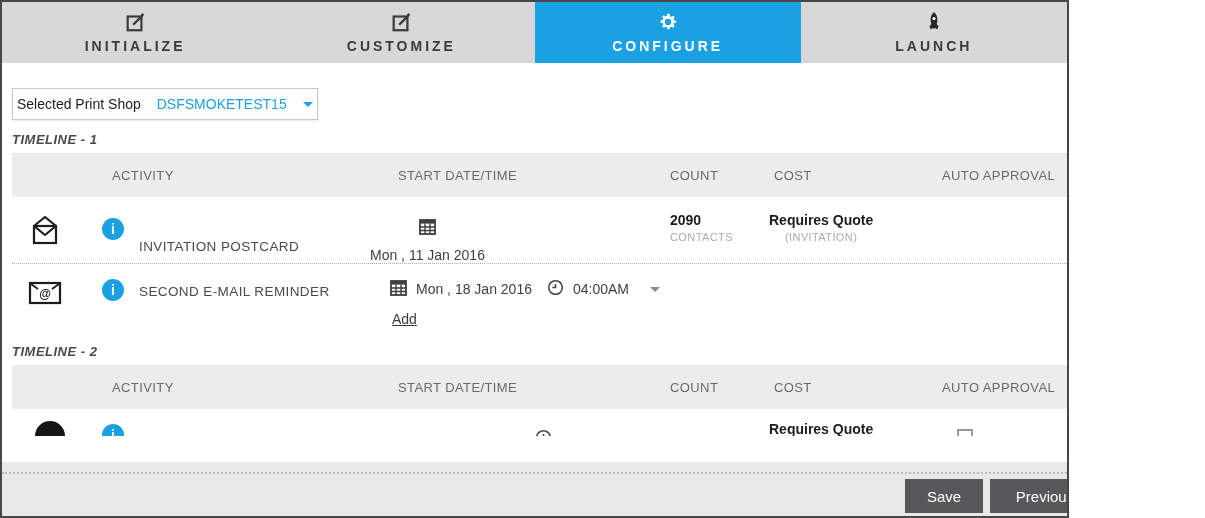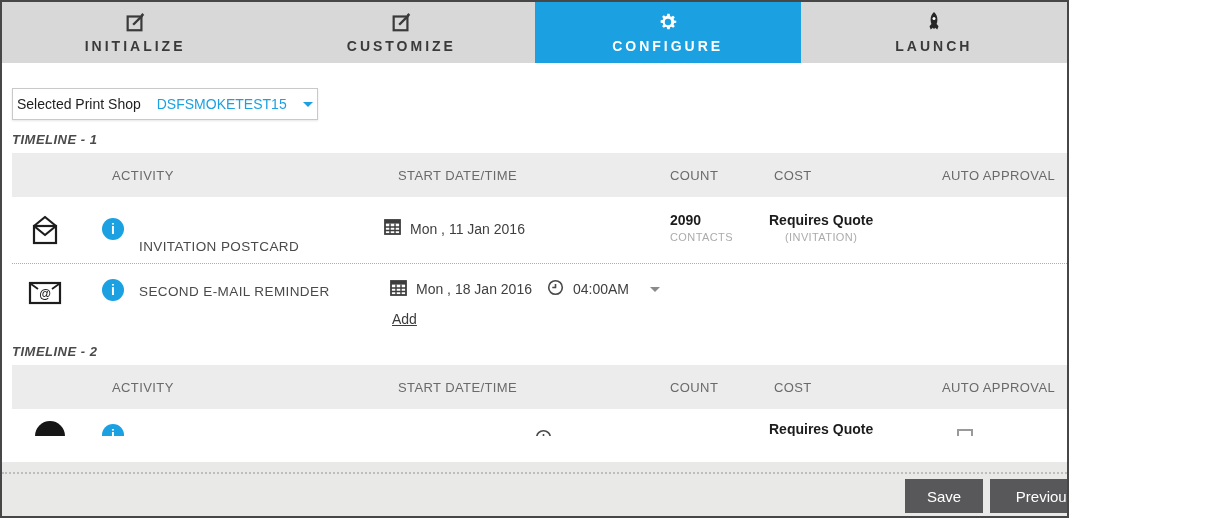--- a/index.html
+++ b/index.html
@@ -132,21 +132,21 @@
     <div class="row dotted-sep" style="top:129px; height:67px;">
       <span style="left:15px; top:16px;">
         <svg width="36" height="34" viewBox="0 0 36 34">
             <path d="M7 13 L18 4 L29 13" fill="none" stroke="#1d1d1d" stroke-width="2.2" stroke-linejoin="round"></path>
             <rect x="7" y="13" width="22" height="17" fill="none" stroke="#1d1d1d" stroke-width="2.2"></rect>
             <path d="M7 13 L18 22 L29 13" fill="none" stroke="#1d1d1d" stroke-width="2.2" stroke-linejoin="round"></path>
           </svg>
       </span>
       <span class="info-icon" style="left:90px; top:21px;">i</span>
       <span class="activity-label" style="left:127px; top:42px;">INVITATION POSTCARD</span>
-      <span class="dt-group" style="left:372px; top:22px;">
+      <span class="dt-group" style="left:358px; top:22px;flex-direction:column;">
         <span>
           <svg width="17" height="16" viewBox="0 0 17 16">
               <rect x="1" y="1" width="15" height="14" fill="none" stroke="#3d3d3d" stroke-width="1.8"></rect>
               <rect x="1" y="1" width="15" height="3.6" fill="#3d3d3d"></rect>
               <path d="M6 4.6 V15 M11 4.6 V15 M1 8 H16 M1 11.5 H16" stroke="#3d3d3d" stroke-width="1.4"></path>
             </svg>
         </span>
         <span>Mon , 11 Jan 2016</span>
       </span>
       <span style="left:658px; top:15px;">

